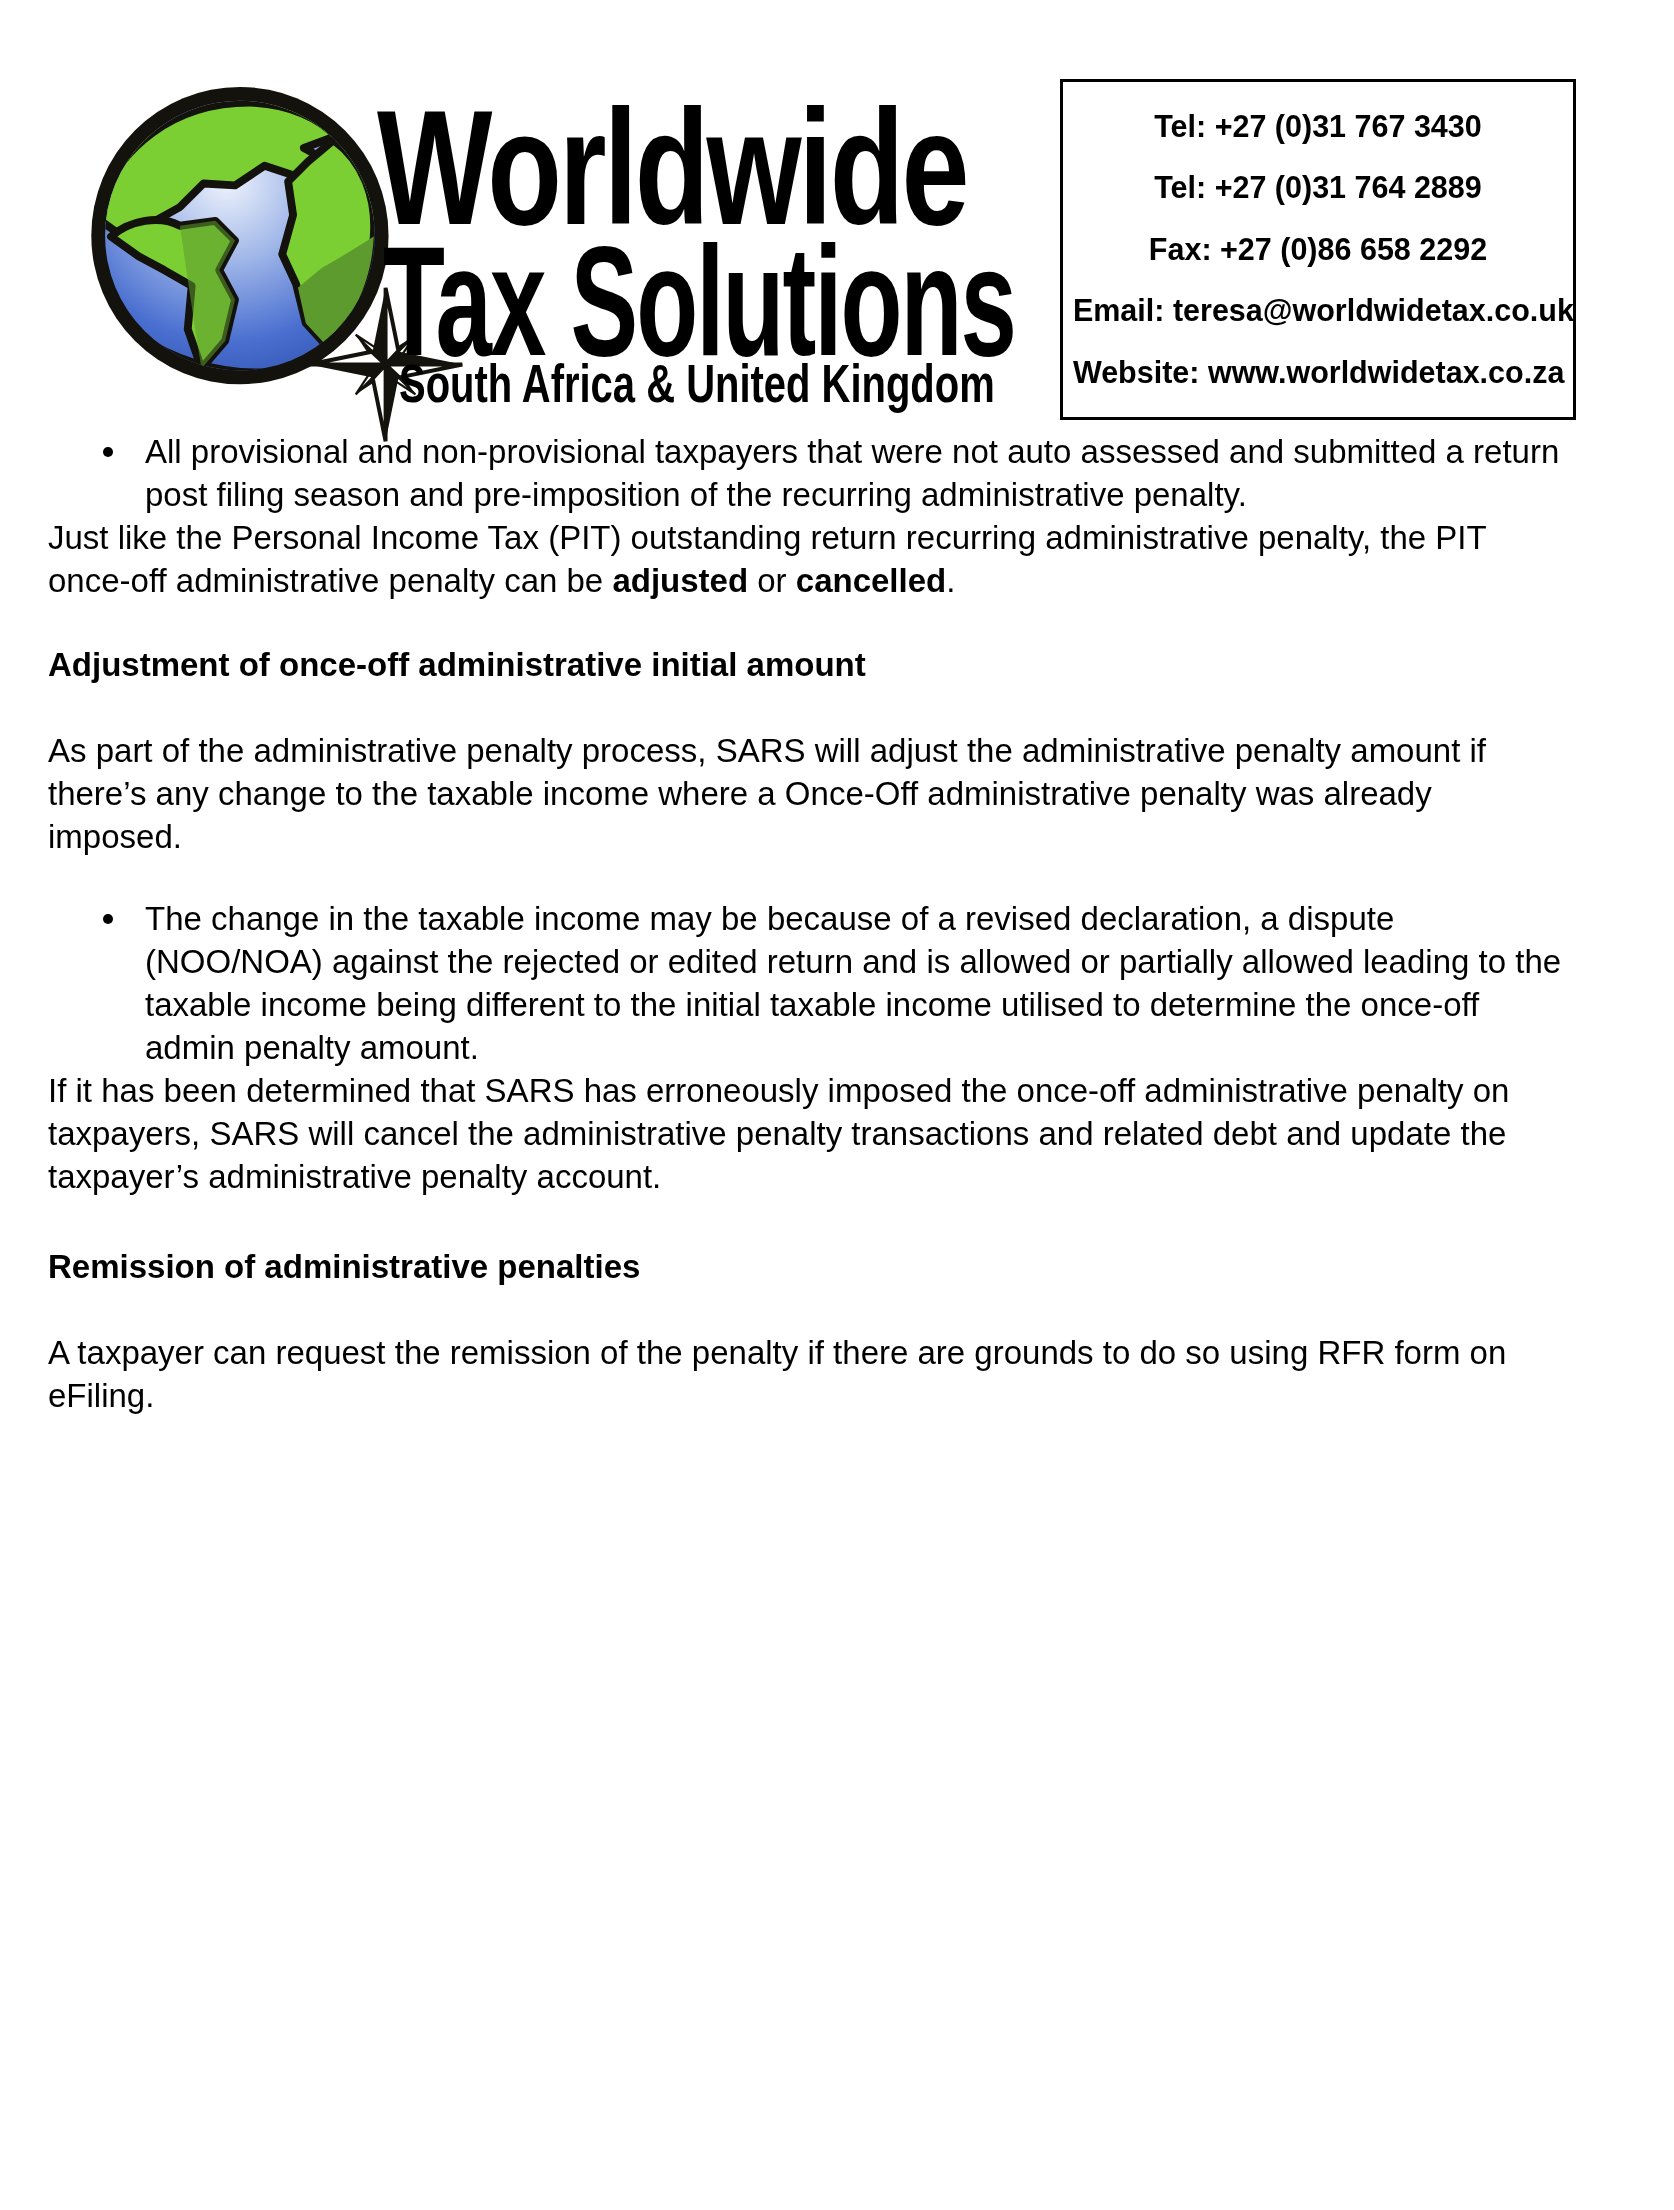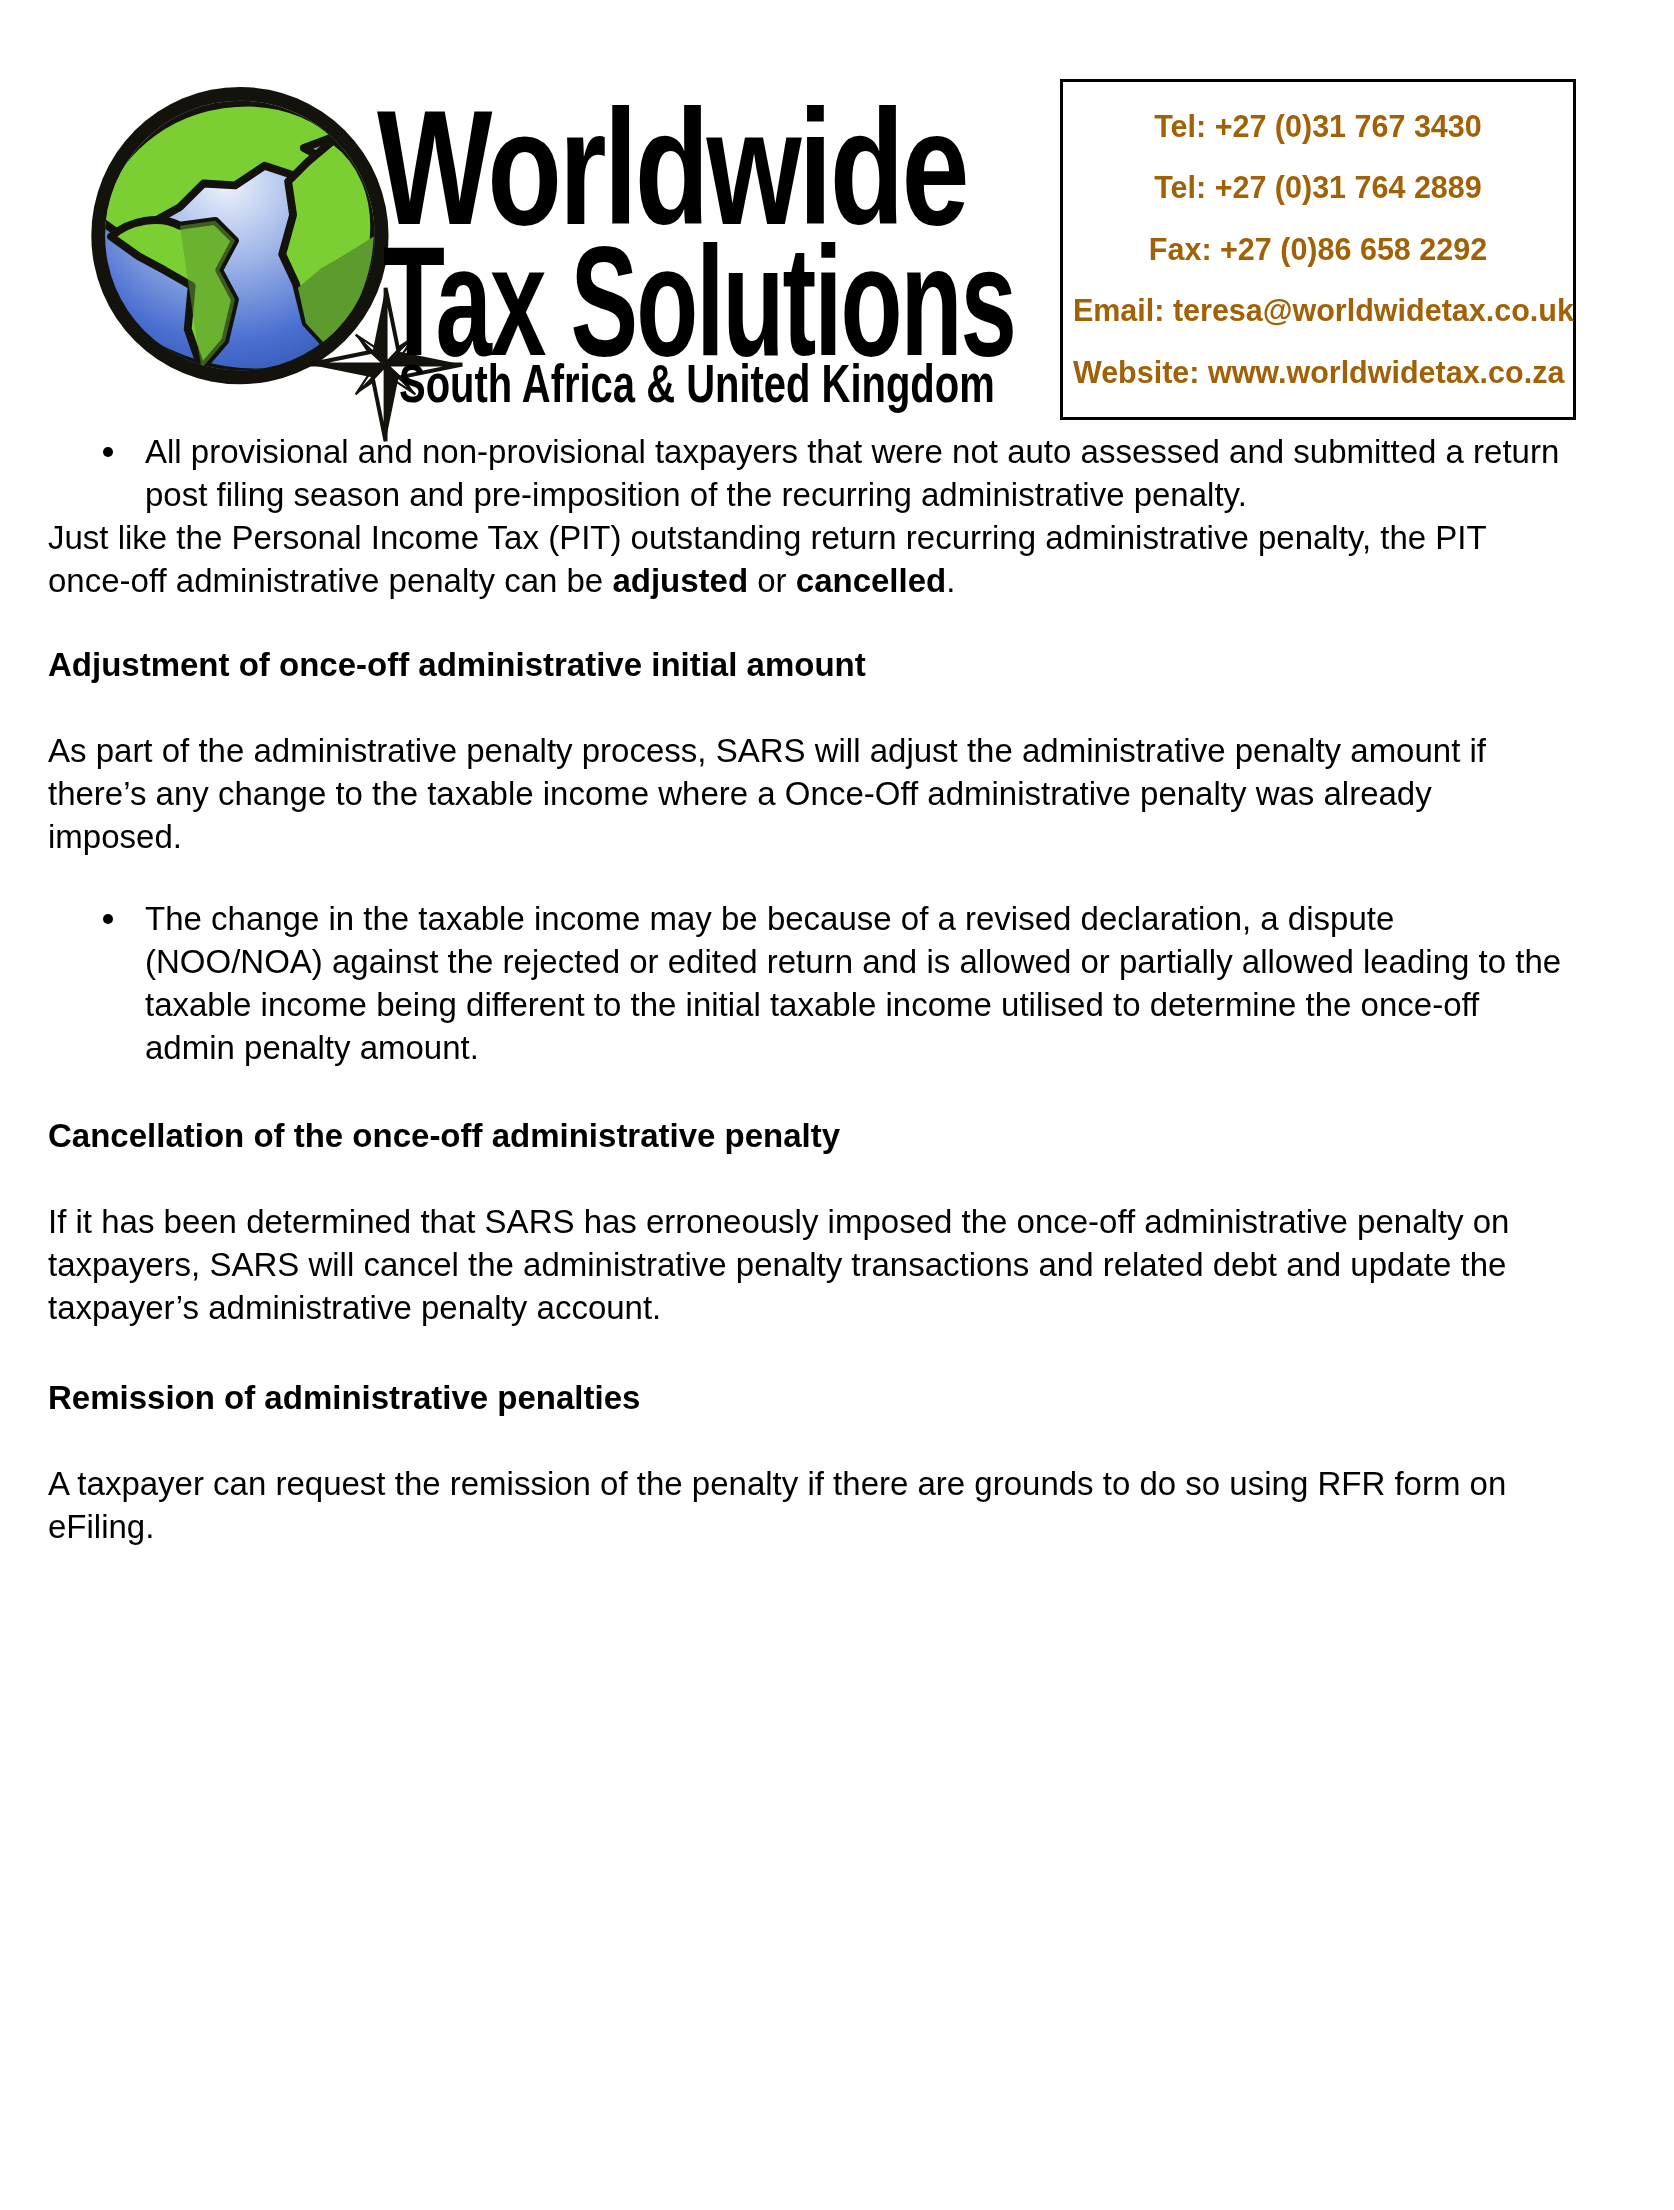--- a/index.html
+++ b/index.html
@@ -40,21 +40,21 @@
   }
 
   .contact-box {
     position:absolute; right:99px; top:35px;
     width:516px; height:341px; box-sizing:border-box;
     border:3.9px solid #000; background:#fff;
     display:flex; flex-direction:column; justify-content:space-between;
     padding:27.6px 9.9px; text-align:center;
   }
   .contact-line {
-    color:#a16207; font-weight:bold; font-size:30.5px; line-height:1.1;
+    color:#000000; font-weight:bold; font-size:30.5px; line-height:1.1;
     white-space:nowrap;
   }
 
   
   .doc-body {
     padding:0 108px 0 48px;
     font-size:33px; line-height:43px;
   }
   .doc-body p { margin:0; }
   ul.bullets { list-style:none; margin:0; padding:0 0 0 97px; }
@@ -159,21 +159,20 @@
     <p><span>Just like the Personal Income Tax (PIT) outstanding return recurring administrative penalty, the PIT once-off administrative penalty can be </span><span class="bold">adjusted</span><span> or </span><span class="bold">cancelled</span><span>.</span></p>
 
     <h2 class="sec-heading">Adjustment of once-off administrative initial amount</h2>
 
     <p>As part of the administrative penalty process, SARS will adjust the administrative penalty amount if there’s any change to the taxable income where a Once-Off administrative penalty was already imposed.</p>
 
     <ul class="bullets gap-top">
       <li>The change in the taxable income may be because of a revised declaration, a dispute (NOO/NOA) against the rejected or edited return and is allowed or partially allowed leading to the taxable income being different to the initial taxable income utilised to determine the once-off admin penalty amount.</li>
     </ul>
 
-    <h2 class="sec-heading h2b">Cancellation of the once-off administrative penalty</h2>
 
     <p>If it has been determined that SARS has erroneously imposed the once-off administrative penalty on taxpayers, SARS will cancel the administrative penalty transactions and related debt and update the taxpayer’s administrative penalty account.</p>
 
     <h2 class="sec-heading h3b">Remission of administrative penalties</h2>
 
     <p>A taxpayer can request the remission of the penalty if there are grounds to do so using RFR form on eFiling.</p>
 
   </div>
 </div>
 

